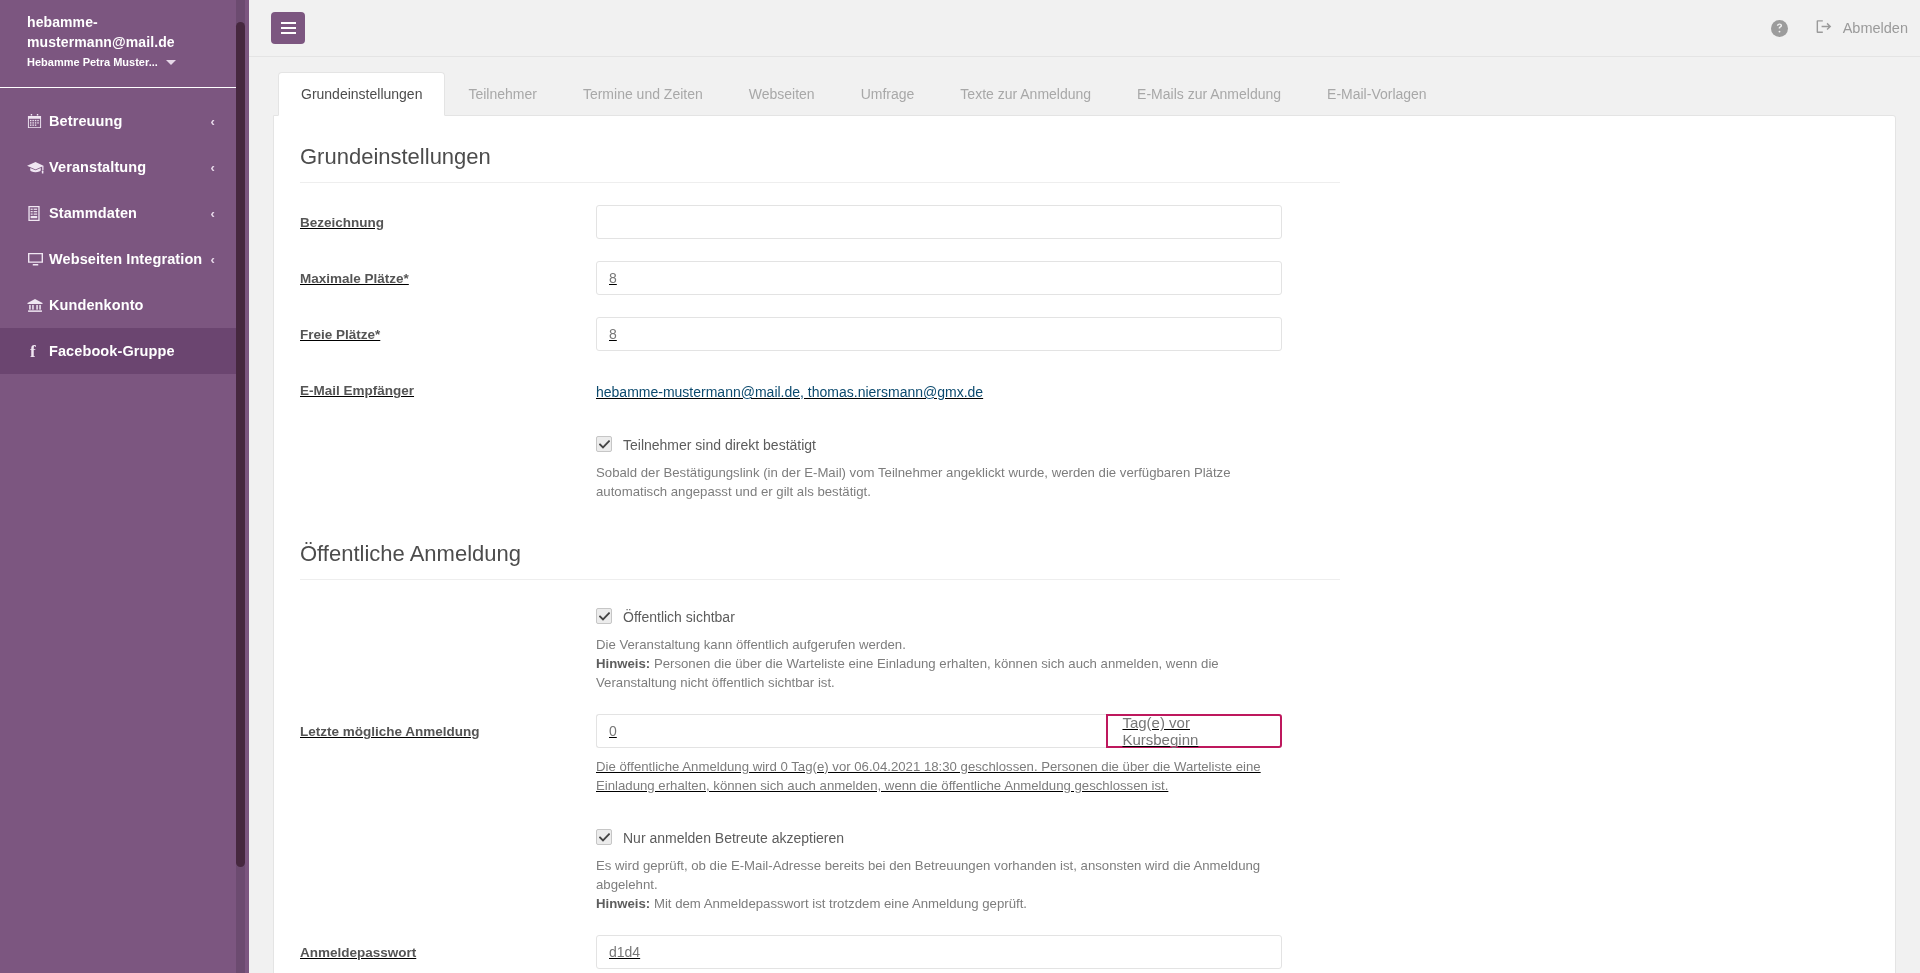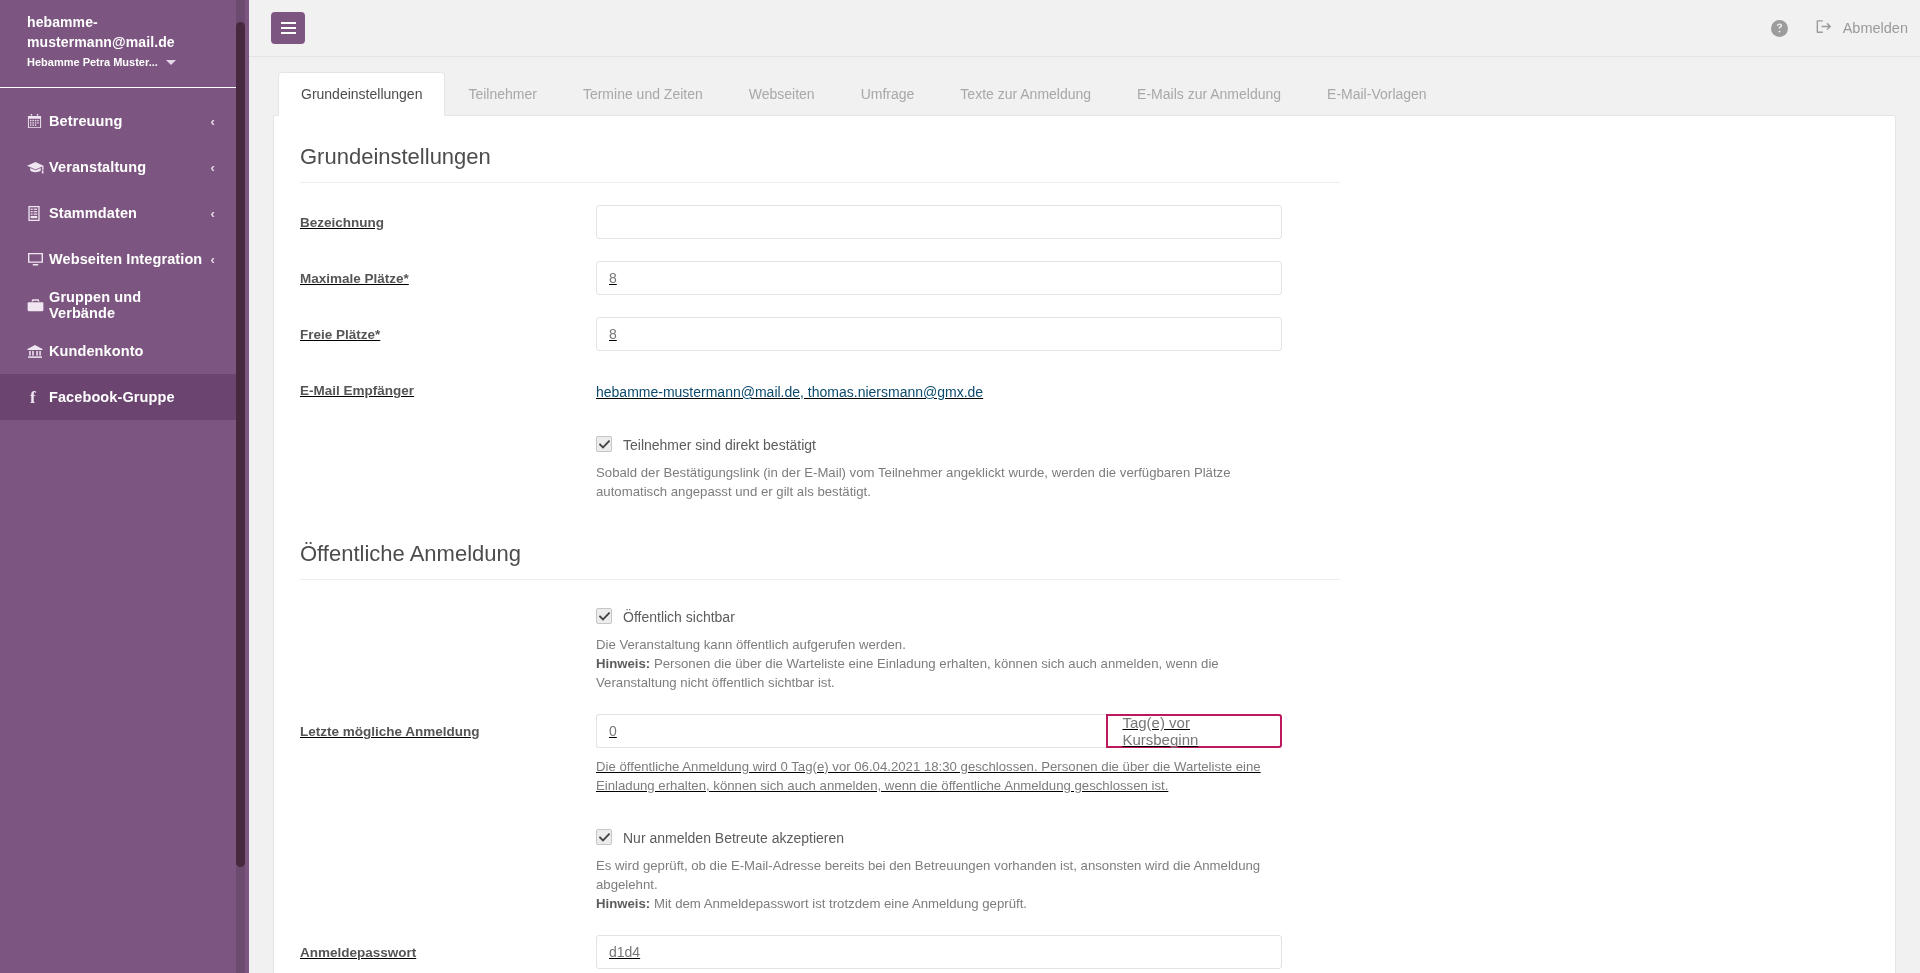--- a/index.html
+++ b/index.html
@@ -255,30 +255,20 @@
         <span class="nav-icon">
           <svg width="17" height="15" viewBox="0 0 18 16" fill="currentColor">
               <path d="M1 1h16v10.5H1V1zm1.5 1.5v7.5h13V2.5h-13z"></path>
               <rect x="6" y="12.8" width="6" height="1.6" rx=".6"></rect>
             </svg>
         </span>
         <span class="nav-label">Webseiten Integration</span>
         <span class="nav-chevron">‹</span>
       </div>
 
-      <div class="nav-item">
-        <span class="nav-icon">
-          <svg width="17" height="15" viewBox="0 0 18 16" fill="currentColor">
-              <path d="M6.4 1.2h5.2c.8 0 1.4.6 1.4 1.4v1.2h-1.6V2.8H6.6v1h-1.6V2.6c0-.8.6-1.4 1.4-1.4z"></path>
-              <rect x="0.6" y="4.4" width="16.8" height="9.6" rx="1.2"></rect>
-            </svg>
-        </span>
-        <span class="nav-label">Gruppen und Verbände</span>
-        <span class="nav-chevron"></span>
-      </div>
 
       <div class="nav-item">
         <span class="nav-icon">
           <svg width="16" height="15" viewBox="0 0 16 16" fill="currentColor">
               <path d="M8 1L0 5.2v1.2h16V5.2L8 1z"></path>
               <rect x="1.8" y="7.4" width="1.6" height="5"></rect>
               <rect x="5" y="7.4" width="1.6" height="5"></rect>
               <rect x="9.4" y="7.4" width="1.6" height="5"></rect>
               <rect x="12.6" y="7.4" width="1.6" height="5"></rect>
               <rect x="0.6" y="13.2" width="14.8" height="1.6"></rect>

